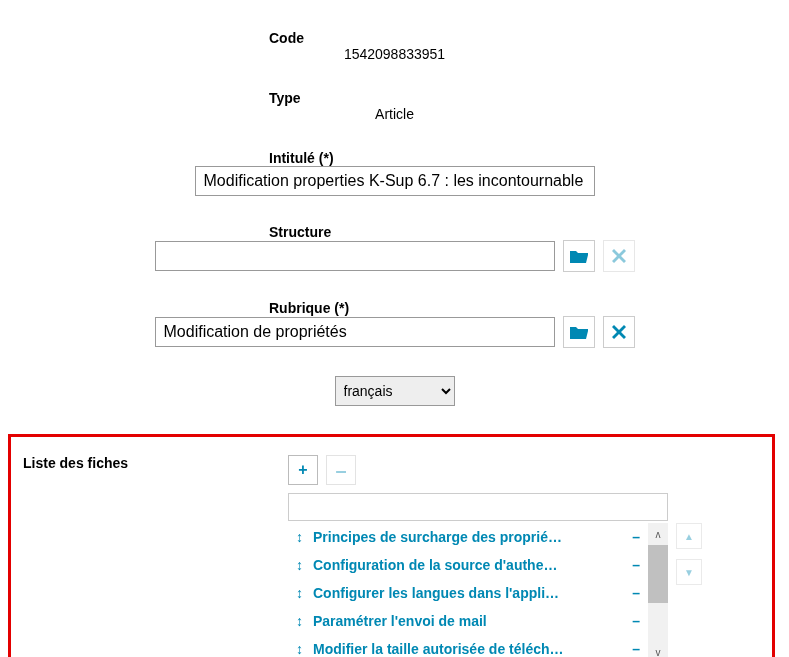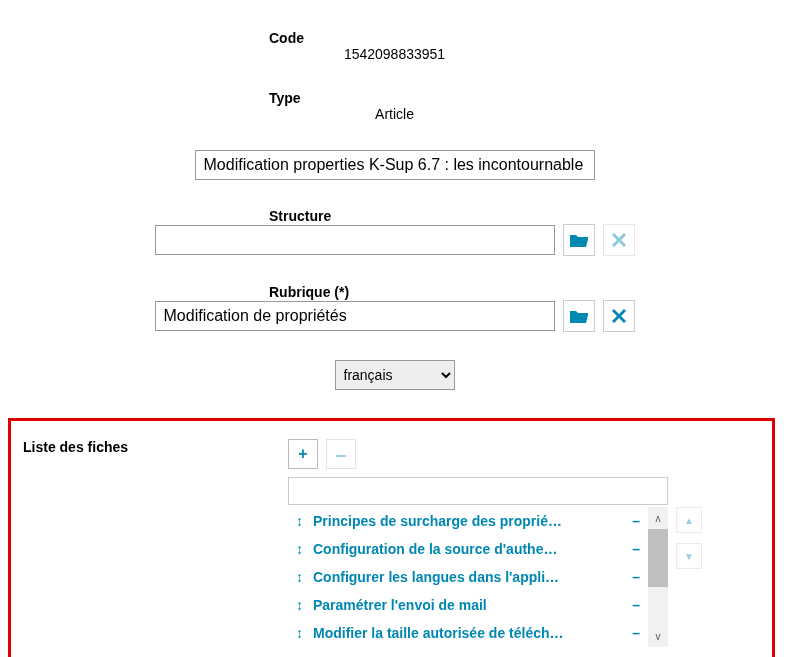--- a/index.html
+++ b/index.html
@@ -146,20 +146,21 @@
 </div>
 
 <div class="form-row">
   <div class="form-label">Type</div>
   <div class="form-value">
     <span class="static-text">Article</span>
   </div>
 </div>
 
 <div class="form-row">
+  <div class="form-label">Intitulé (*)</div>
   <div class="form-value">
     <input type="text" class="text-input" value="Modification properties K-Sup 6.7 : les incontournable" style="">
   </div>
 </div>
 
 <div class="form-row">
   <div class="form-label">Structure</div>
   <div class="form-value">
     <input type="text" class="text-input" value="" style="">
     <button class="icon-btn">

